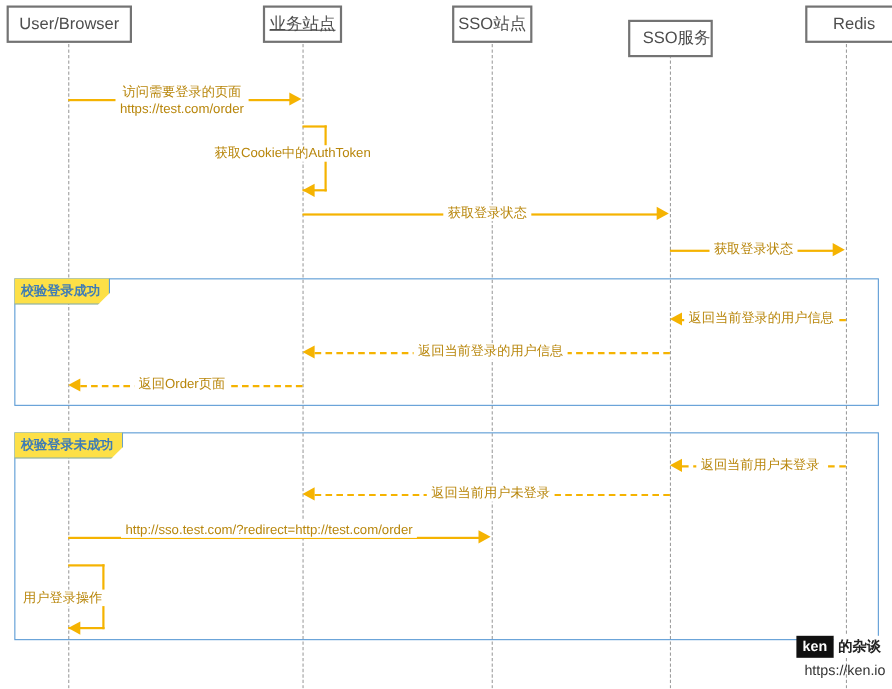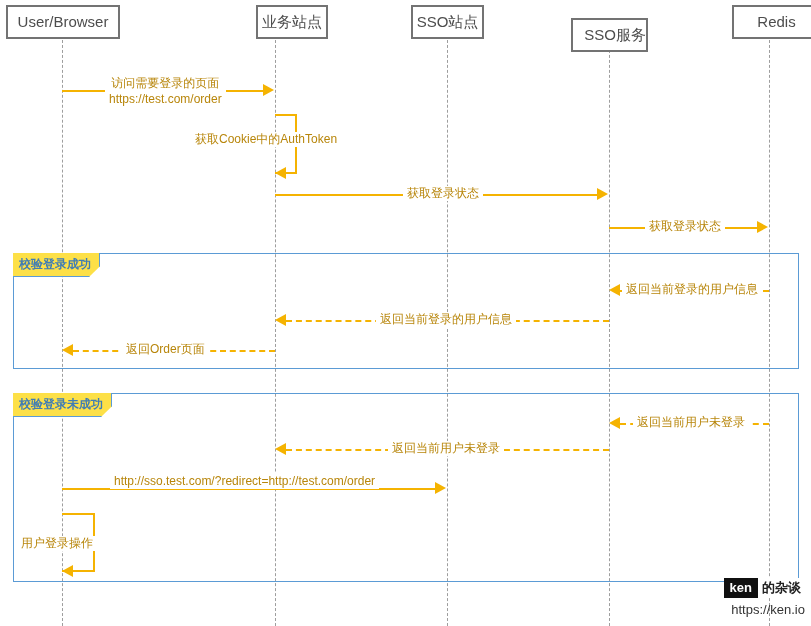--- a/index.html
+++ b/index.html
@@ -154,21 +154,21 @@
 
 <div id="canvas">
 
   <div class="lifeline" style="left:62px;top:40px;height:586px;"></div>
   <div class="lifeline" style="left:275px;top:40px;height:586px;"></div>
   <div class="lifeline" style="left:447px;top:40px;height:586px;"></div>
   <div class="lifeline" style="left:609px;top:40px;height:586px;"></div>
   <div class="lifeline" style="left:769px;top:40px;height:586px;"></div>
 
   <div class="actor-box" style="left:6px;top:5px;width:114px;height:34px;">User/Browser</div>
-  <div class="actor-box" style="left:256px;top:5px;width:72px;height:34px;">业务站点</div>
+  <div class="actor-box" style="left:239px;top:5px;width:72px;height:34px;text-decoration:underline;">业务站点</div>
   <div class="actor-box" style="left:411px;top:5px;width:73px;height:34px;">SSO站点</div>
   <div class="actor-box" style="left:571px;top:18px;width:77px;height:34px;text-align:right;">SSO服务</div>
   <div class="actor-box" style="left:732px;top:5px;width:89px;height:34px;text-align:center;">Redis</div>
 
   <div class="fragment" style="left:13px;top:253px;width:786px;height:116px;"></div>
   <div class="fragment-label" style="left:13px;top:253px;height:24px;">校验登录成功</div>
 
   <div class="fragment" style="left:13px;top:393px;width:786px;height:189px;"></div>
   <div class="fragment-label" style="left:13px;top:393px;height:24px;">校验登录未成功</div>
 

